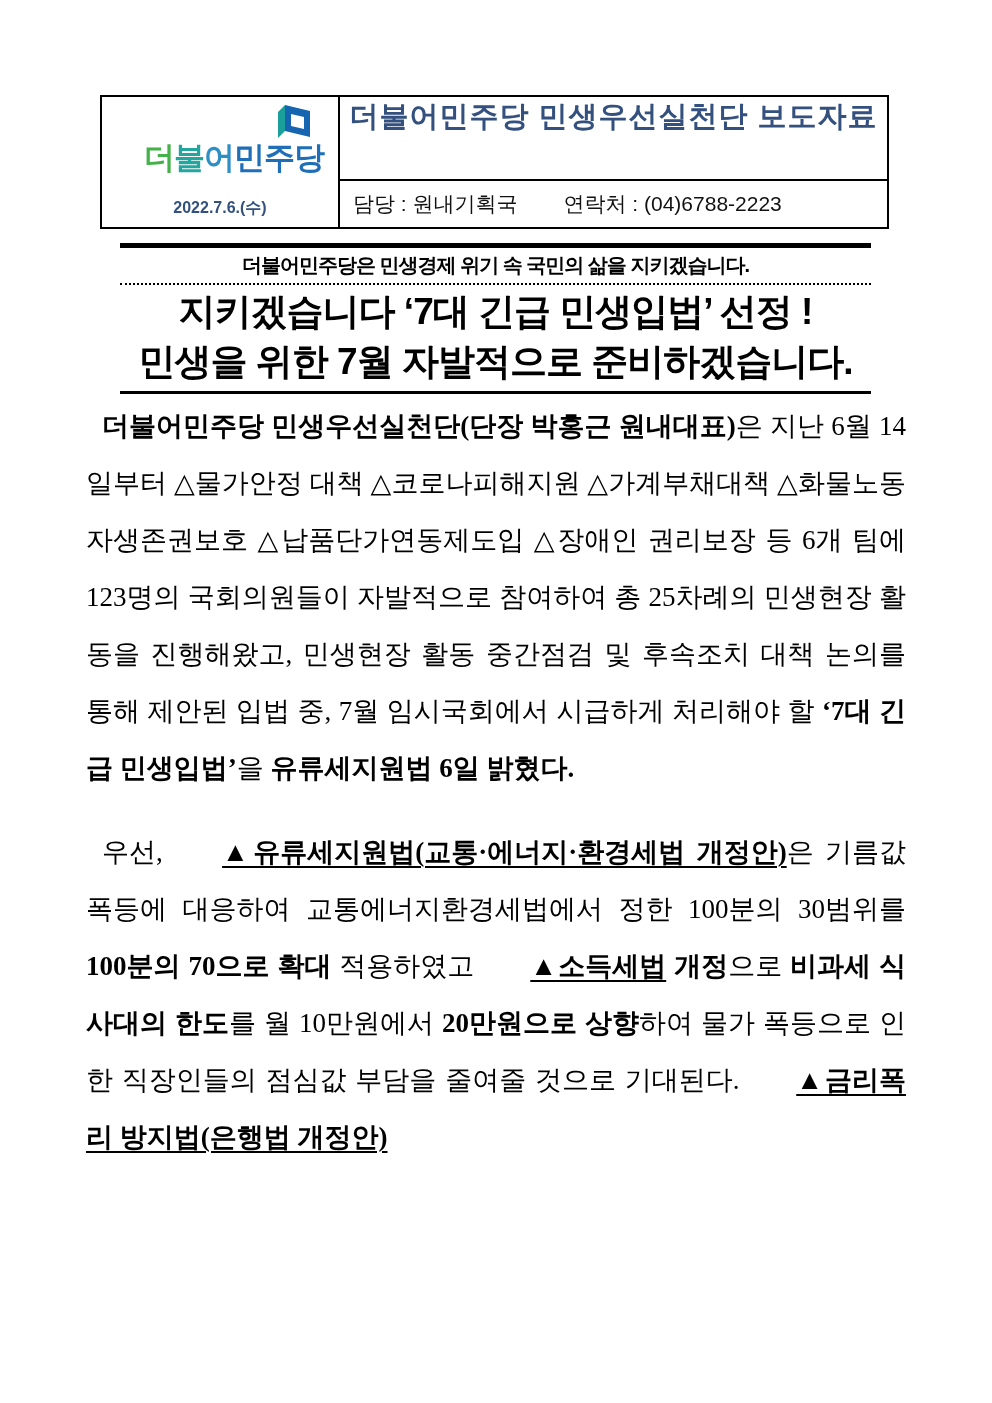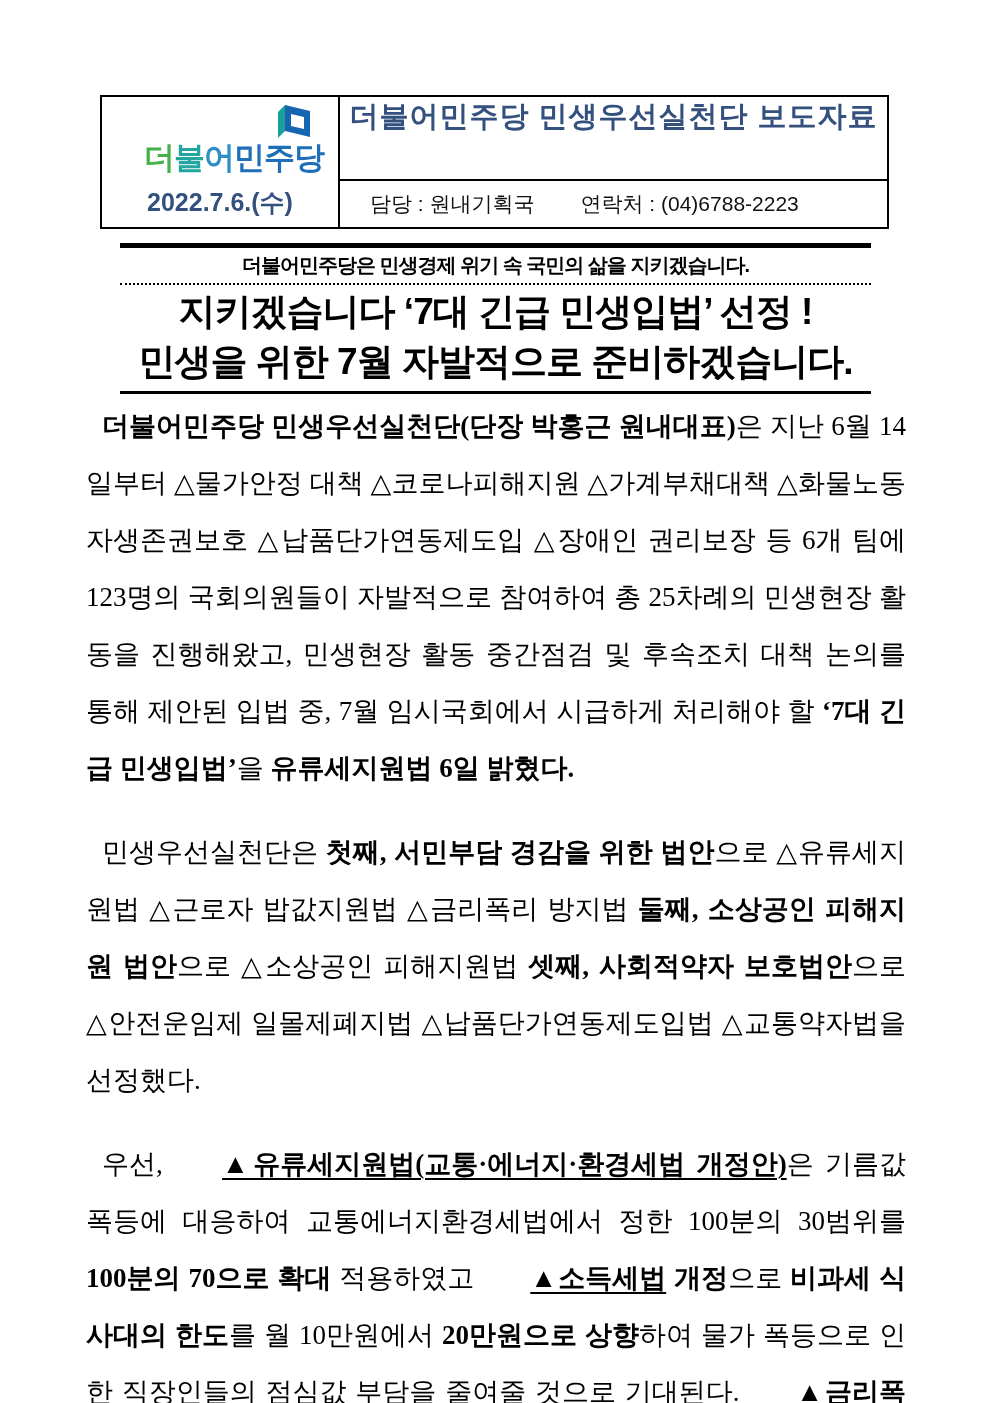--- a/index.html
+++ b/index.html
@@ -30,35 +30,35 @@
     font-family: "Liberation Sans", "DejaVu Sans", sans-serif;
     font-weight: 900; font-size: 31px; letter-spacing: -1px;
     white-space: nowrap;
     padding-left: 28px;
   }
   .flag-icon { position: absolute; top: 2px; right: 26px; }
   .header-date {
     position: absolute; left: 0; right: 0; bottom: 8px;
     text-align: center;
     font-family: "Liberation Sans", "DejaVu Sans", sans-serif;
-    font-weight: bold; font-size: 25px; color: #33507e;
+    font-weight: bold; font-size: 16px; color: #33507e;
   }
   .header-right { flex: 1; display: flex; flex-direction: column; }
   .header-title-cell {
     height: 84px; border-bottom: 2px solid #000;
     display: flex; align-items: flex-start; justify-content: center;
   }
   .header-title {
     font-family: "Liberation Sans", "DejaVu Sans", sans-serif;
     font-weight: bold; font-size: 29px; color: #33507e; letter-spacing: 1px;
     white-space: nowrap;
   }
   .header-contact-cell {
     flex: 1; display: flex; align-items: center;
-    padding-left: 30px; gap: 46px;
+    padding-left: 13px; gap: 46px;
     font-family: "Liberation Sans", "DejaVu Sans", sans-serif;
     font-size: 21px; color: #111;
     white-space: nowrap;
   }
 
   
   .headline-block {
     position: absolute; left: 120px; top: 243px; width: 751px;
     border-top: 5px solid #000;
     border-bottom: 3px solid #000;
@@ -120,17 +120,16 @@
   </div>
 
   <div class="headline-block">
     <div class="slogan">더불어민주당은 민생경제 위기 속 국민의 삶을 지키겠습니다.</div>
     <div class="headline-line">지키겠습니다  ‘7대 긴급 민생입법’  선정 !</div>
     <div class="headline-line">민생을 위한 7월 자발적으로 준비하겠습니다.</div>
   </div>
 
   <div class="body-text" id="body-paragraphs">
       <p><span class="b">더불어민주당 민생우선실천단(단장 박홍근 원내대표)</span><span>은 지난 6월 14일부터 △물가안정 대책 △코로나피해지원 △가계부채대책 △화물노동자생존권보호 △납품단가연동제도입 △장애인 권리보장 등 6개 팀에 123명의 국회의원들이 자발적으로 참여하여 총 25차례의 민생현장 활동을 진행해왔고, 민생현장 활동 중간점검 및 후속조치 대책 논의를 통해 제안된 입법 중, 7월 임시국회에서 시급하게 처리해야 할 </span><span class="b">‘7대 긴급 민생입법’</span><span>을 </span><span class="b">유류세지원법 6일 밝혔다.</span></p>
-      <p><span>민생우선실천단은 </span><span class="b">첫째, 서민부담 경감을 위한 법안</span><span>으로 △유류세지원법 △근로자 밥값지원법 △금리폭리 방지법 </span><span class="b">둘째, 소상공인 피해지원 법안</span><span>으로 △소상공인 피해지원법 </span><span class="b">셋째, 사회적약자 보호법안</span><span>으로 △안전운임제 일몰제폐지법 △납품단가연동제도입법 △교통약자법을 선정했다.</span></p>
       <p><span>우선, </span><span class="b u">▲유류세지원법(교통·에너지·환경세법 개정안)</span><span>은 기름값 폭등에 대응하여 교통에너지환경세법에서 정한 100분의 30범위를 </span><span class="b">100분의 70으로 확대</span><span> 적용하였고 </span><span class="b u">▲소득세법</span><span> </span><span class="b">개정</span><span>으로 </span><span class="b">비과세 식사대의 한도</span><span>를 월 10만원에서 </span><span class="b">20만원으로 상향</span><span>하여 물가 폭등으로 인한 직장인들의 점심값 부담을 줄여줄 것으로 기대된다. </span><span class="b u">▲금리폭리 방지법(은행법 개정안)</span></p>
     </div>
 
 </div>
 
 </body></html>

